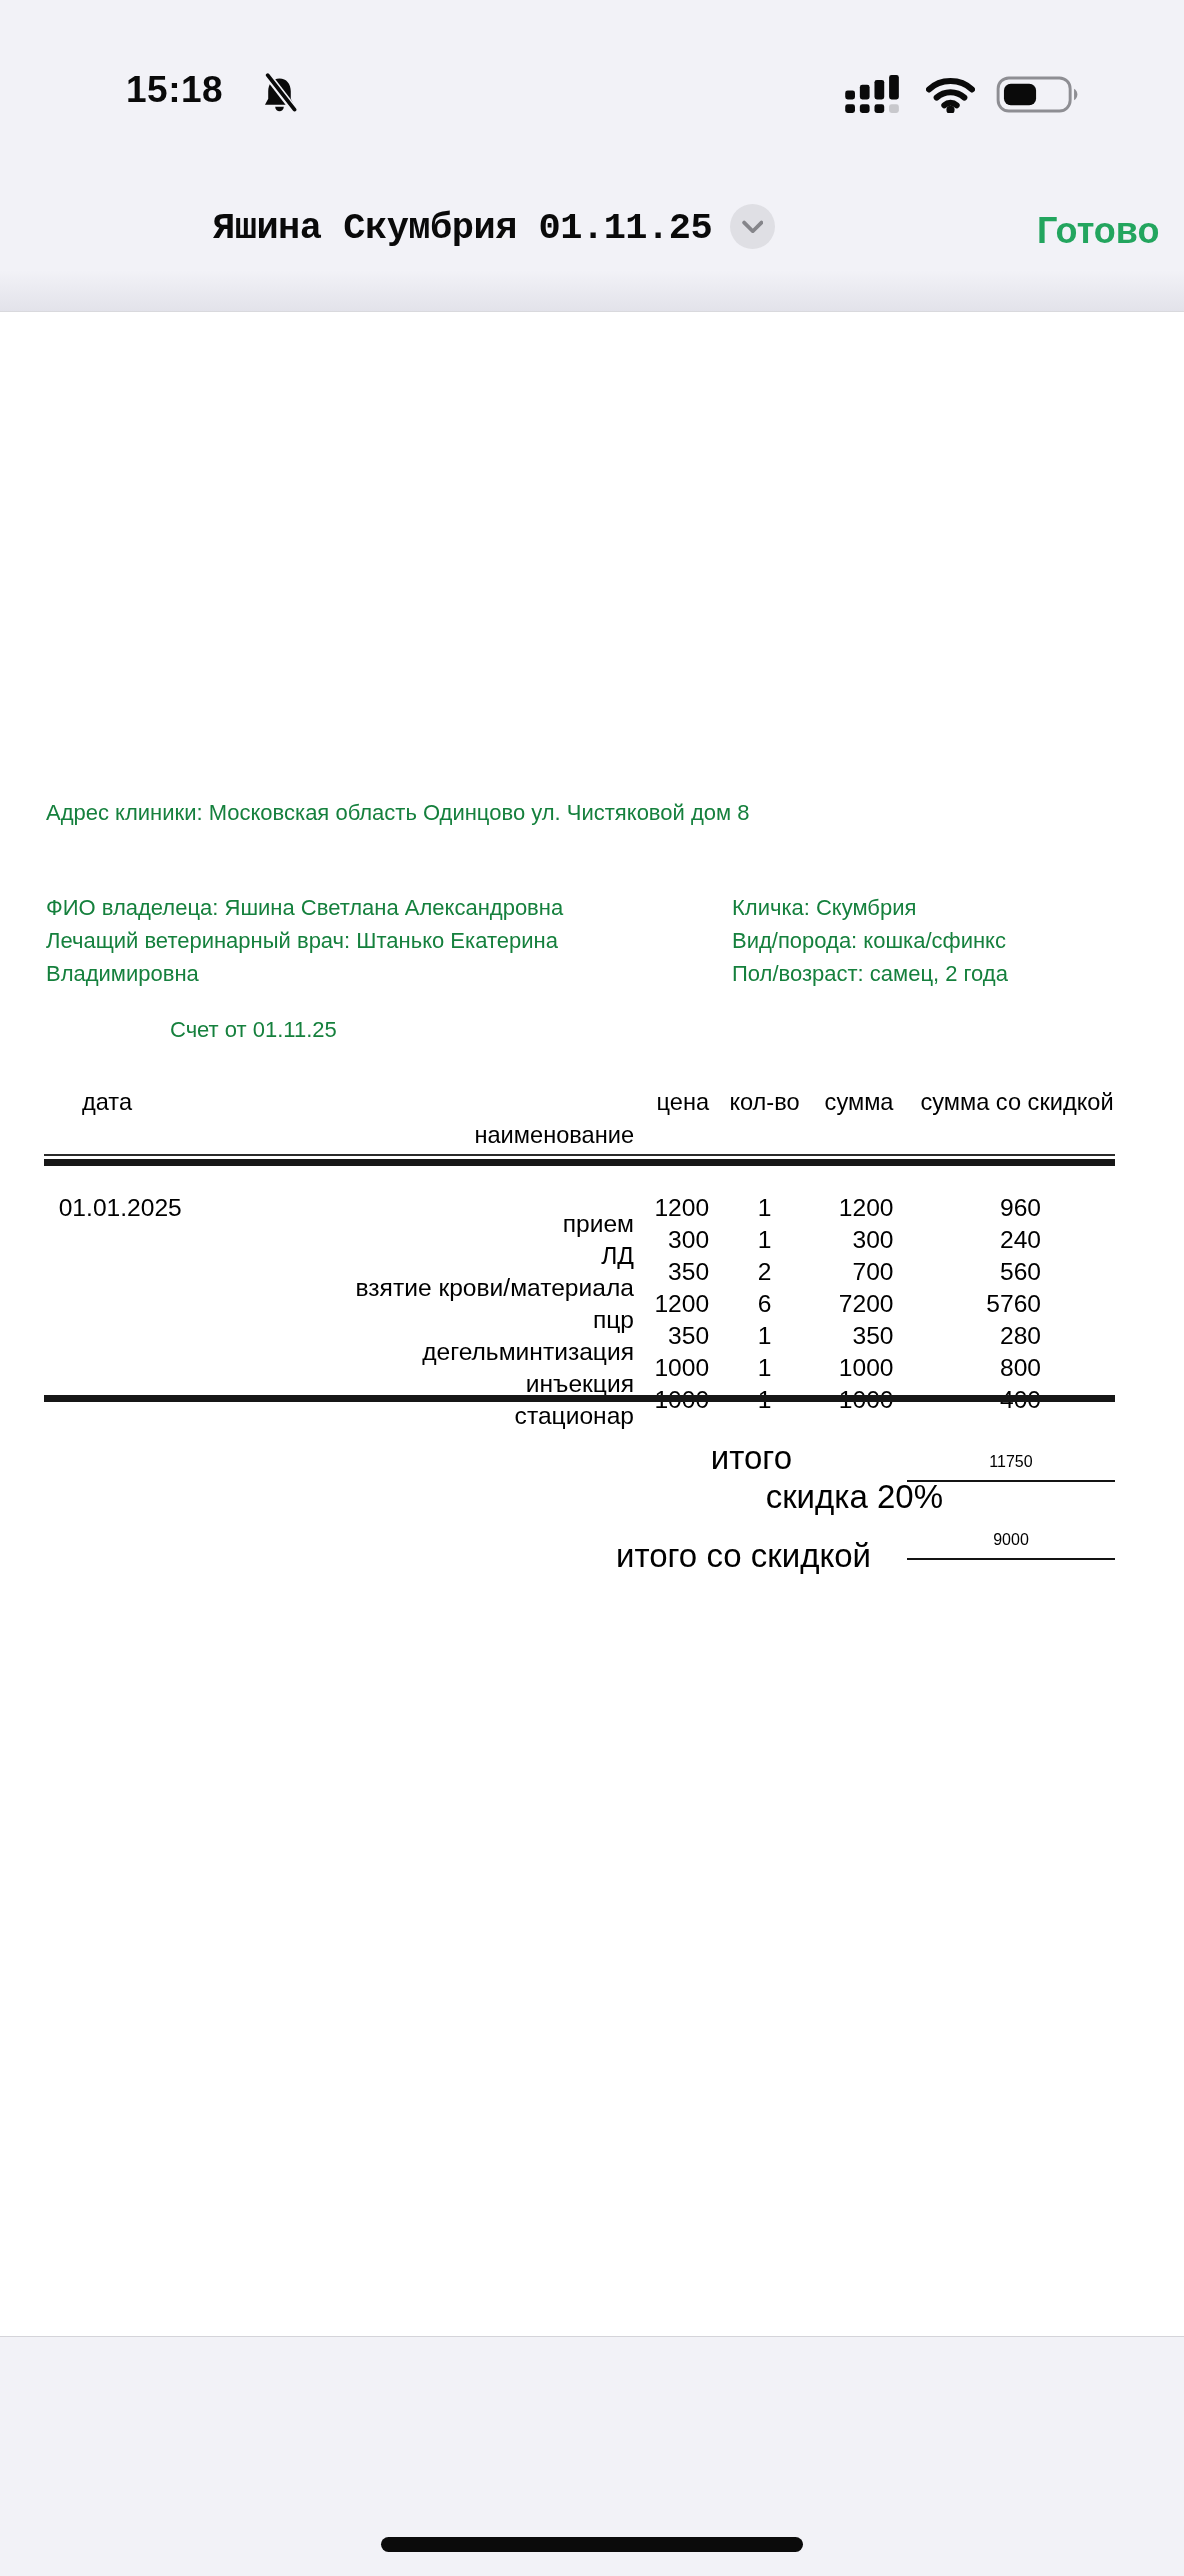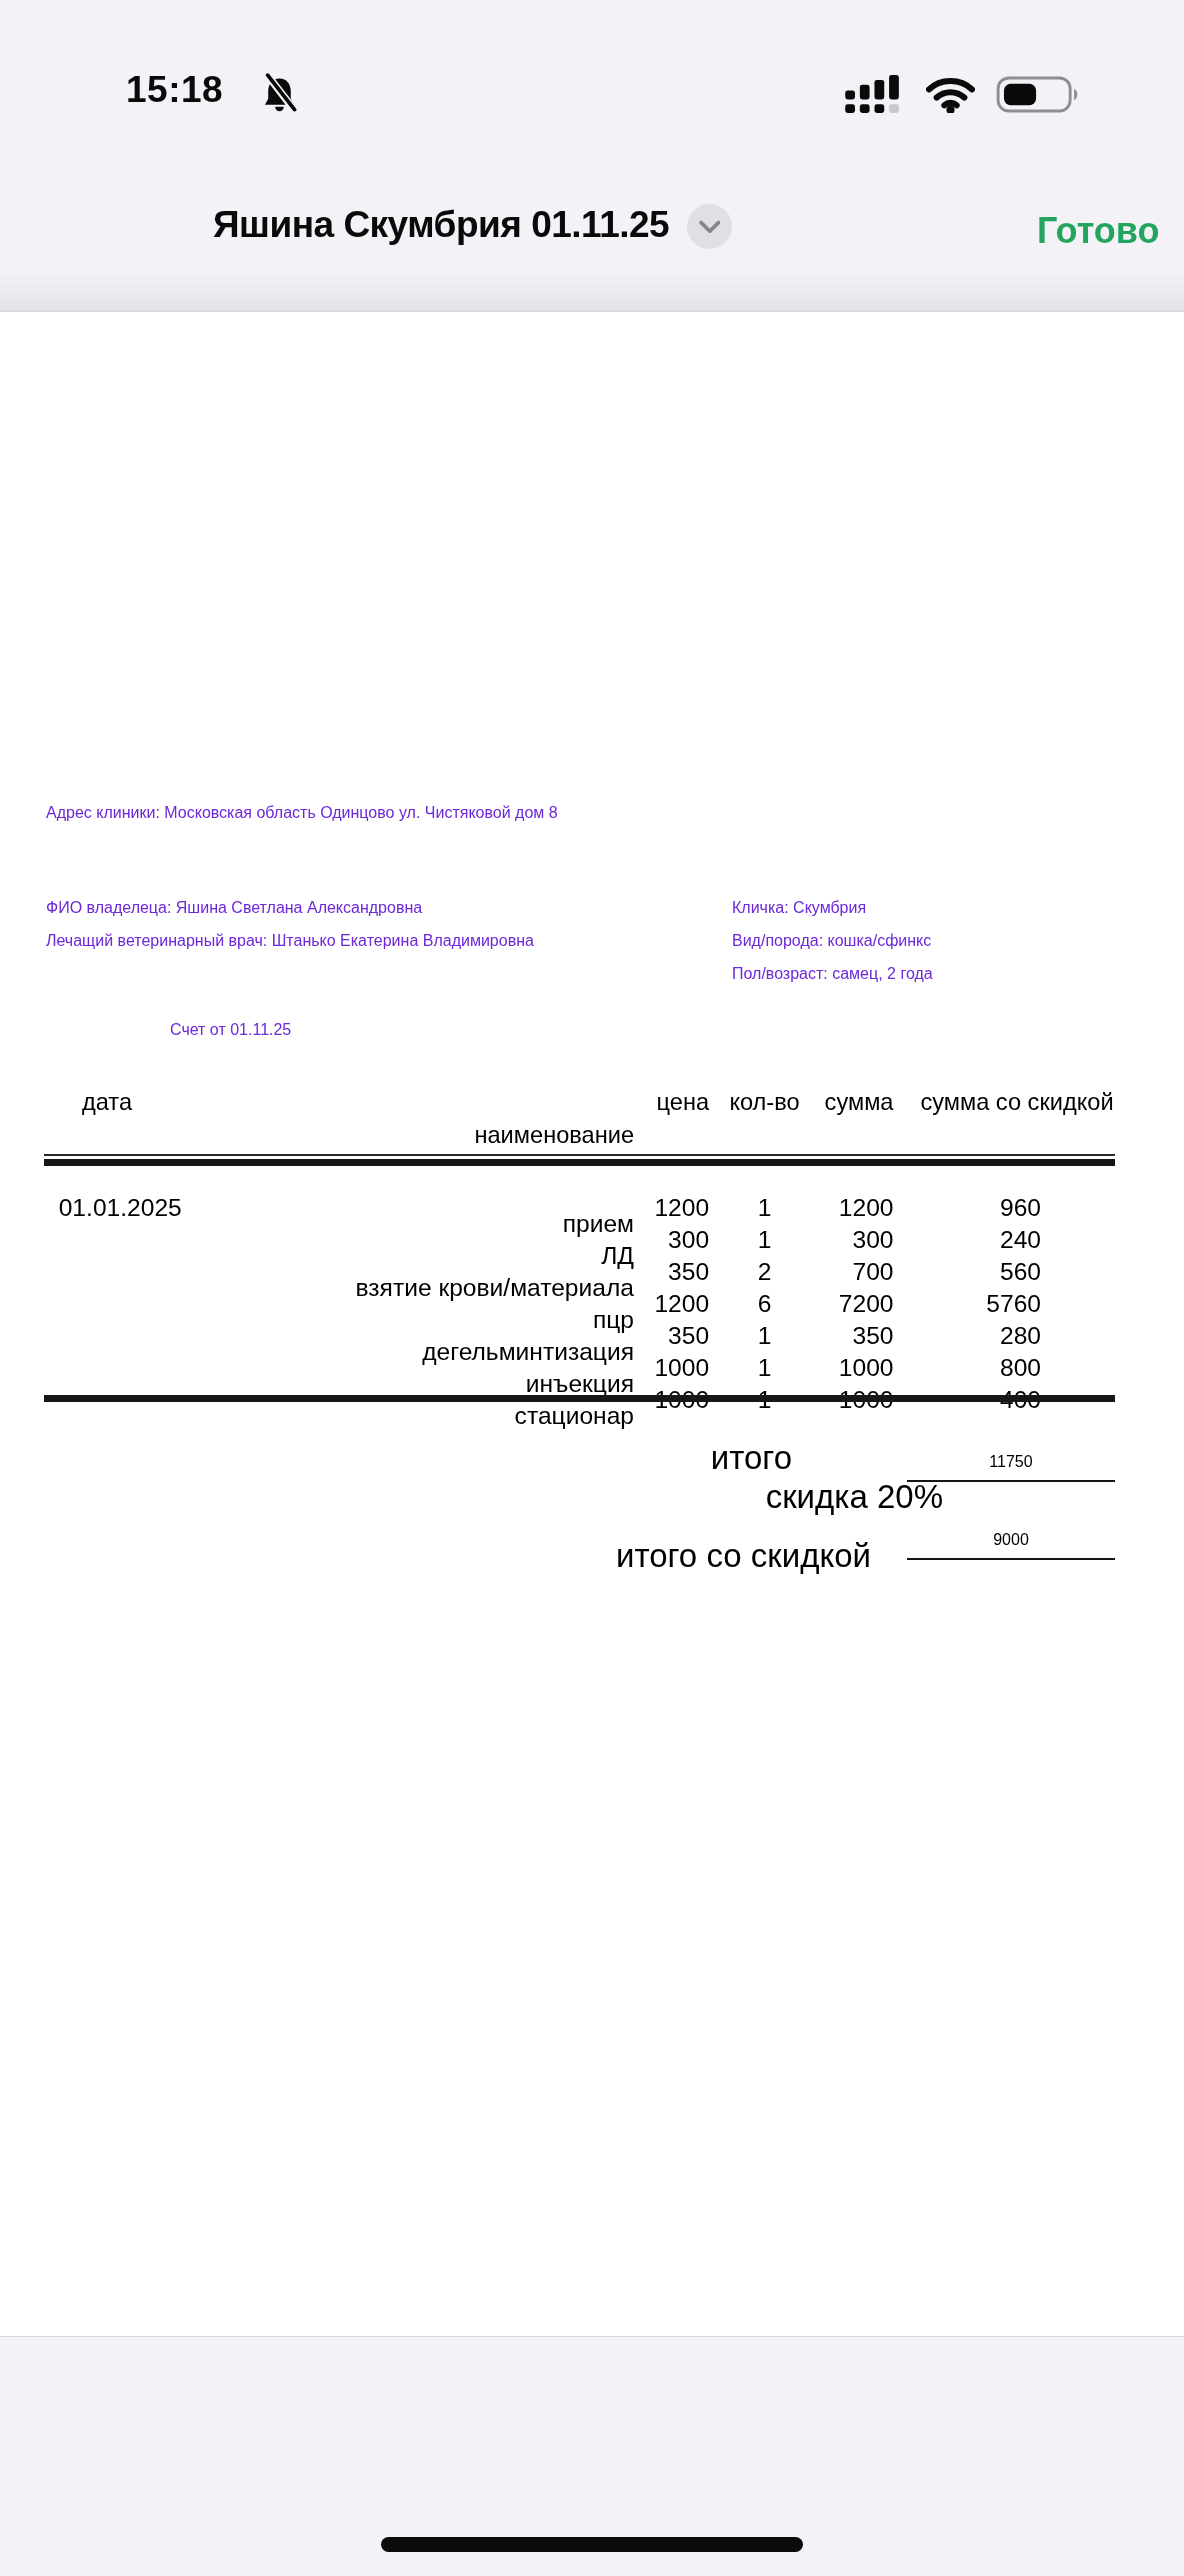--- a/index.html
+++ b/index.html
@@ -26,36 +26,36 @@
   .status-time {
     position:absolute; left:126px; top:69px;
     font-size:37px; font-weight:700; letter-spacing:0.5px; color:#0a0a0a;
   }
   .bell-slash { position:absolute; left:258px; top:73px; }
   .sb-right { position:absolute; left:843px; top:75px; display:flex; align-items:center; gap:21.6px; }
 
   
   .title-group {
     position:absolute; left:213px; top:204px;
-    display:flex; align-items:flex-start; gap:17.7px;
+    display:flex; align-items:flex-end; gap:17.7px;font-family:Liberation Mono, monospace;
   }
   .doc-title { font-size:37px; font-weight:700; letter-spacing:-0.5px; color:#0a0a0a; white-space:nowrap; }
   .chevron-btn {
     width:45px; height:45px; border-radius:50%;
     background:#DFDFE4; display:flex; align-items:center; justify-content:center;
   }
   .done-btn {
     position:absolute; right:25.5px; top:210px;
     font-size:36px; font-weight:600; color:#23A55E;
     background:none; border:none; font-family:inherit; cursor:pointer;
   }
 
   
   .page { position:absolute; top:313px; left:0; width:1185px; height:2023px; background:#fff; }
-  .doc-line { position:absolute; font-size:16px; line-height:33px; color:#6d28d9; }
+  .doc-line { position:absolute; font-size:22px; line-height:33px; color:#15803d; }
   .addr       { left:46px;  top:483px; }
   .owner      { left:46px;  top:578px; }
   .doctor     { left:46px;  top:611px; width:589px; }
   .pet-name   { left:732px; top:578px; }
   .pet-breed  { left:732px; top:611px; }
   .pet-sexage { left:732px; top:644px; }
   .invoice-title { left:170px; top:700px; }
 
   
   .invoice-table { position:absolute; left:44px; top:776px; width:1071px; }

